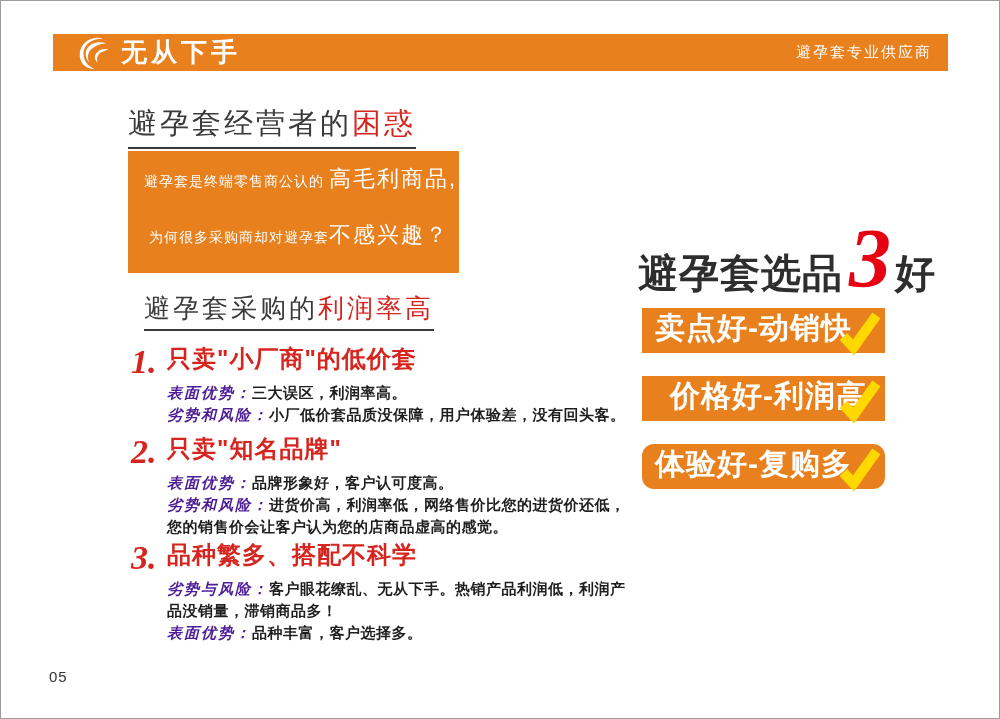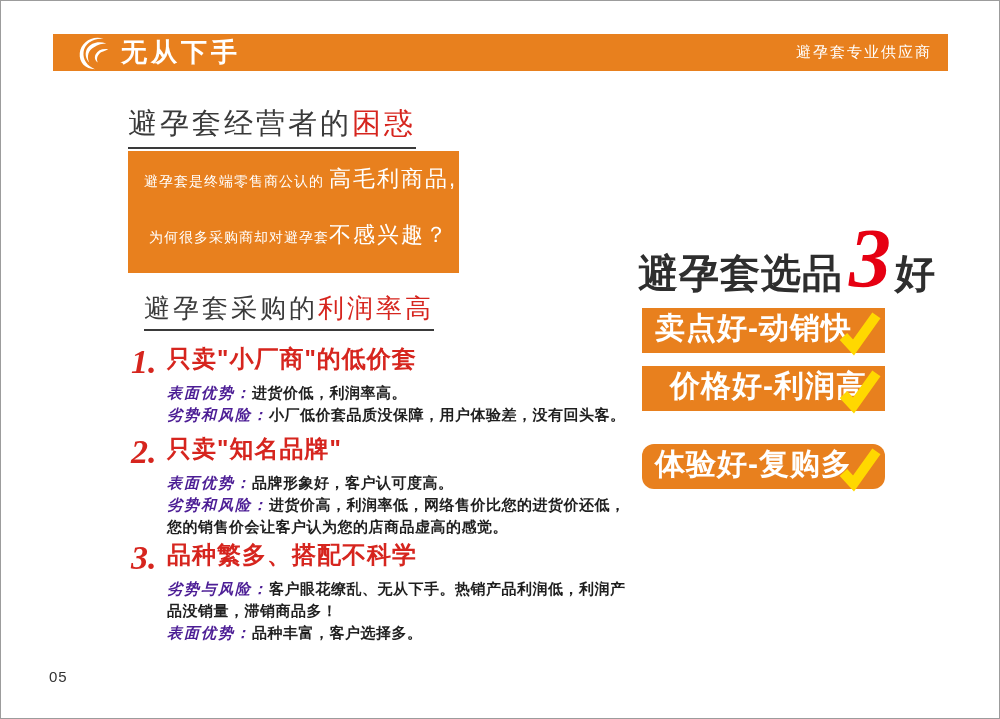--- a/index.html
+++ b/index.html
@@ -52,21 +52,21 @@
   .headline-txt{font-size:40px;font-weight:bold;color:#2e2e2e;letter-spacing:1px;}
   .headline-num{
     font-size:84px;font-weight:bold;font-style:italic;color:#E60012;
     font-family:"Liberation Serif",serif;line-height:.8;margin:0 4px 0 6px;
   }
   .banner{
     position:absolute;left:641px;width:243px;height:45px;background:#E8801E;
     display:flex;color:#fff;font-size:30px;font-weight:bold;
     letter-spacing:1px;padding-left:13px;box-sizing:border-box;
   }
-  #banner1{top:307px;} #banner2{top:365px;padding-left:28px;} #banner3{top:443px;border-radius:12px;}
+  #banner1{top:307px;} #banner2{top:375px;padding-left:28px;} #banner3{top:443px;border-radius:12px;}
   .check{position:absolute;right:4px;top:0;width:44px;height:46px;overflow:visible;}
   
   .page-num{position:absolute;left:48px;top:667px;font-size:15px;color:#333;letter-spacing:1px;}
 </style>
 </head>
 <body>
 
 <div class="page">
 
   <div class="header-bar">
@@ -86,21 +86,21 @@
     <div class="info-line info-line2"><span class="info-small">为何很多采购商却对避孕套</span><span class="info-big">不感兴趣？</span></div>
     <div class="info-line info-line3">① 热销品牌利润低 ② 三线产品销量少</div>
   </div>
 
   <div class="sec-title" id="title2"><span>避孕套采购的</span><span class="red">利润率高</span></div>
 
   <div class="item" id="item1">
     <div class="item-num">1.</div>
     <div class="item-body">
       <div class="item-title">只卖"小厂商"的低价套</div>
-      <div class="desc"><span class="desc-label">表面优势：</span><span class="desc-text">进货价低，利润率高。</span></div>
+      <div class="desc"><span class="desc-label">表面优势：</span><span class="desc-text">三大误区，利润率高。</span></div>
       <div class="desc"><span class="desc-label">劣势和风险：</span><span class="desc-text">小厂低价套品质没保障，用户体验差，没有回头客。</span></div>
     </div>
   </div>
 
   <div class="item" id="item2">
     <div class="item-num">2.</div>
     <div class="item-body">
       <div class="item-title">只卖"知名品牌"</div>
       <div class="desc"><span class="desc-label">表面优势：</span><span class="desc-text">品牌形象好，客户认可度高。</span></div>
       <div class="desc"><span class="desc-label">劣势和风险：</span><span class="desc-text">进货价高，利润率低，网络售价比您的进货价还低，您的销售价会让客户认为您的店商品虚高的感觉。</span></div>

